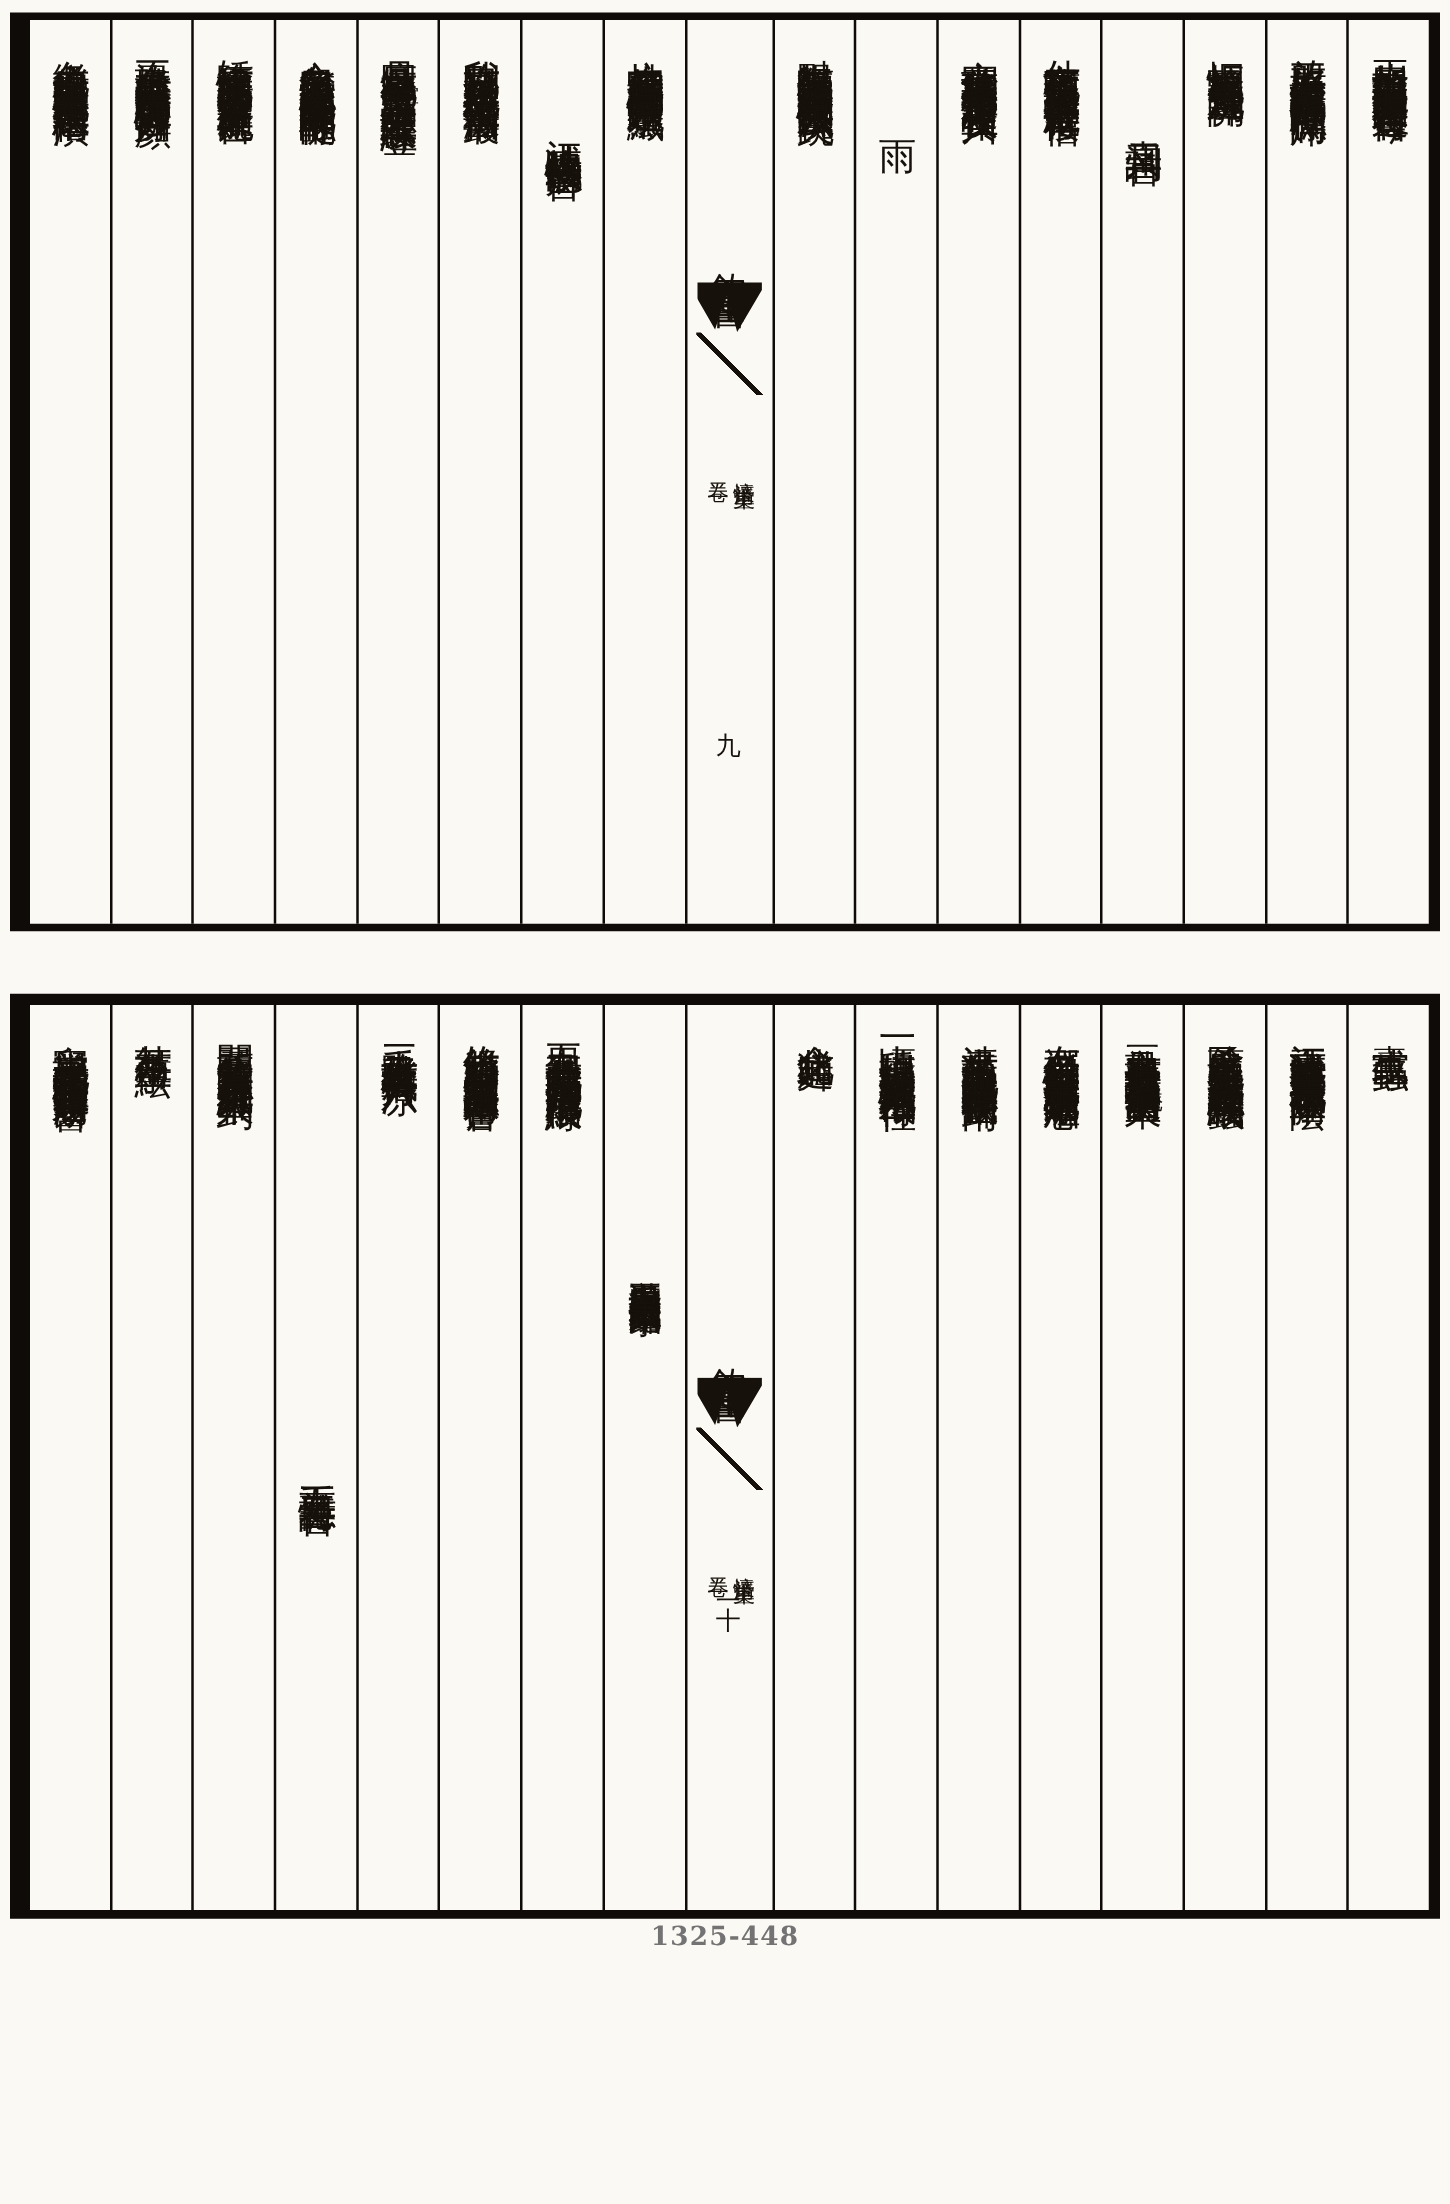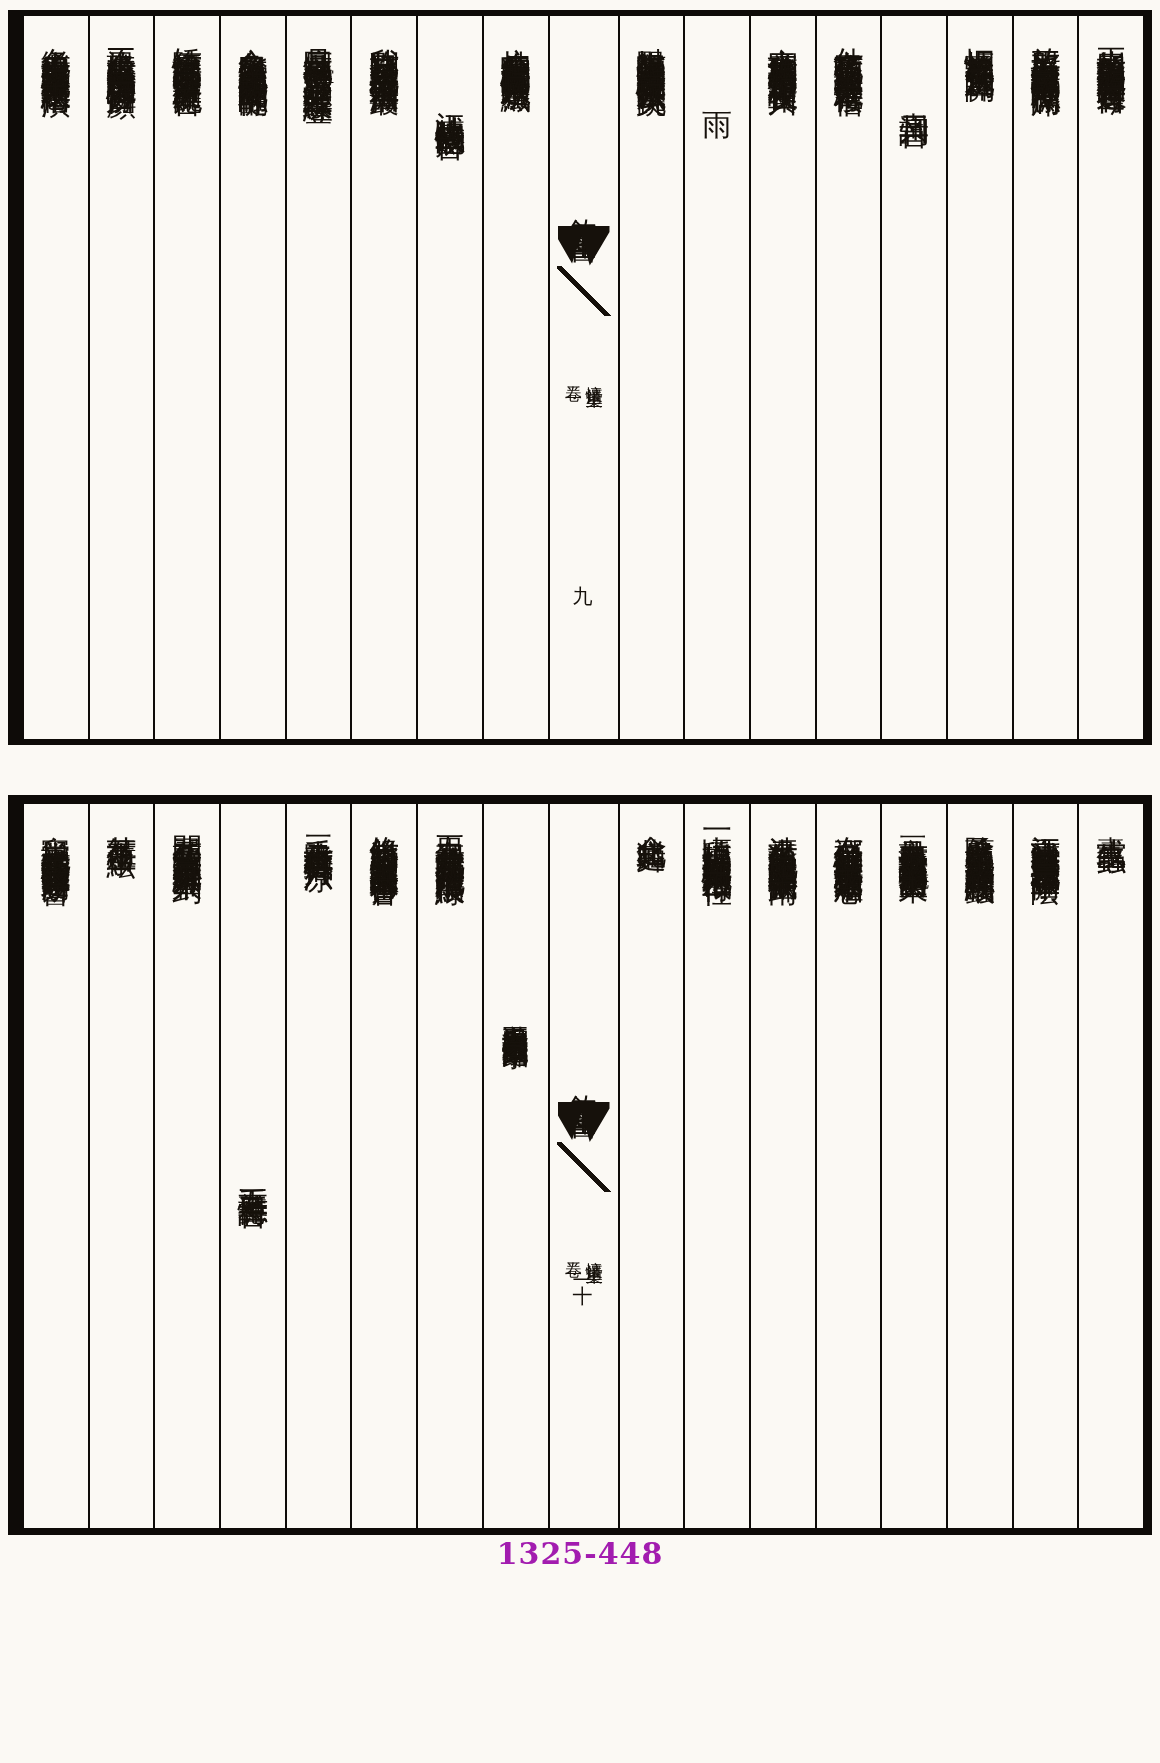--- a/index.html
+++ b/index.html
@@ -32,22 +32,22 @@
   .bx-tail{width:54px; height:50px;
            background:linear-gradient(45deg, transparent 46%, var(--ink) 46%, var(--ink) 52%, transparent 52%);}
   .bx-annot{display:flex; flex-direction:row-reverse; gap:3px; margin-top:56px;}
   .bx-annot span{writing-mode:vertical-rl; text-orientation:upright; font-size:17px;
                  letter-spacing:2px; line-height:1.05; color:var(--ink);}
   .bx-page{writing-mode:vertical-rl; text-orientation:upright; font-size:20px; color:var(--ink);}
   .block-top .bx-page{margin-top:190px;}
   .block-bottom .bx-page{margin-top:14px;}
 
   .scan-no{position:absolute; top:1536px; left:0; width:100%; text-align:center;
-           font-family:"DejaVu Serif", serif; font-weight:700; font-size:30px;
-           letter-spacing:1px; color:#a21caf;}
+           font-family:"DejaVu Serif", serif; font-weight:700; font-size:21px;
+           letter-spacing:1px; color:#737373;}
 </style>
 </head>
 <body>
 
 <div class="page">
   <div class="block block-top">
       <div class="col">
         <span class="coltext">兩峯如髻復如鬟雨後平湖空翠間脩褉難逢有今日</span>
       </div>
       <div class="col">

